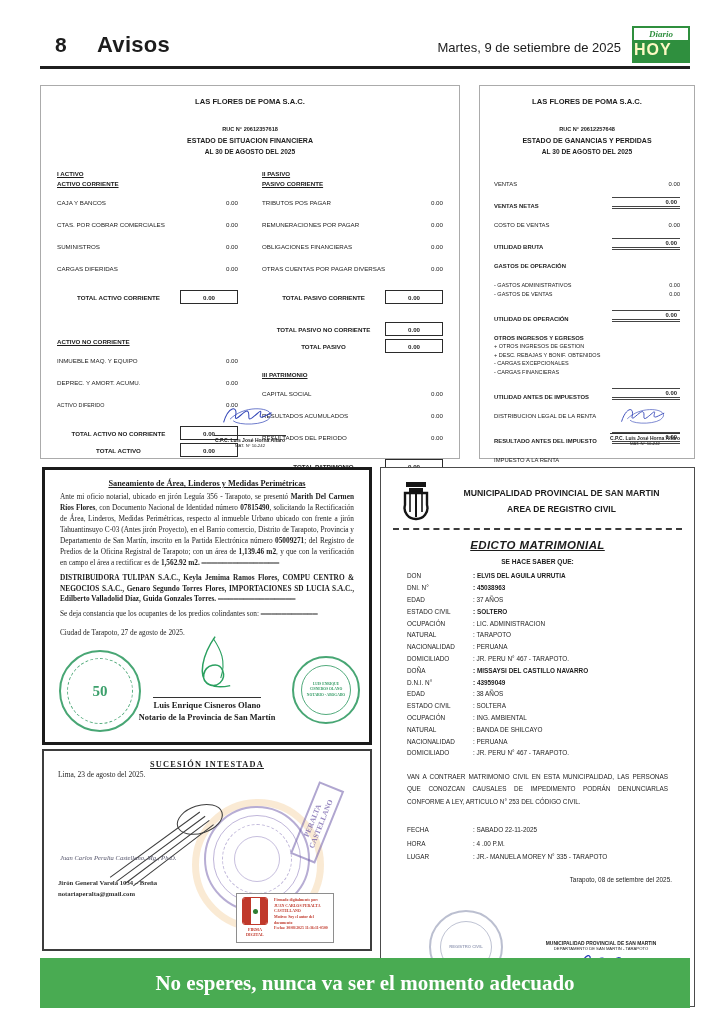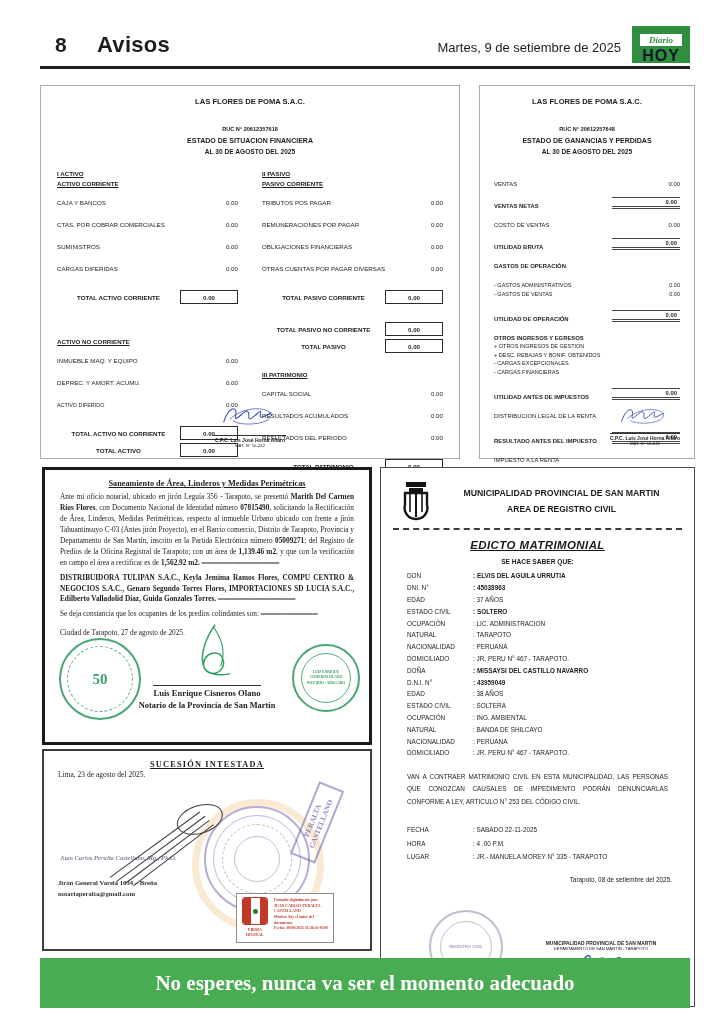--- a/index.html
+++ b/index.html
@@ -4,24 +4,24 @@
 <style>
   html,body{margin:0;padding:0;background:#e8e8e8;}
   #page{position:relative;width:723px;height:1024px;background:#ffffff;overflow:hidden;
         font-family:"Liberation Sans",sans-serif;color:#1c1c1c;}
 
   
   .hdr-num{position:absolute;left:55px;top:33px;font-size:21px;font-weight:700;}
   .hdr-title{position:absolute;left:97px;top:32px;font-size:22px;font-weight:700;letter-spacing:.3px;}
   .hdr-date{position:absolute;right:102px;top:40px;font-size:13px;}
   .hdr-logo{position:absolute;right:33px;top:26px;width:58px;height:37px;background:#2f8f3e;
-            padding:8px;box-sizing:border-box;}
+            padding:2px;box-sizing:border-box;}
   .logo-top{background:#fff;color:#2f8f3e;font-family:"Liberation Serif",serif;font-weight:700;
             font-style:italic;font-size:9px;text-align:center;height:12px;line-height:12px;}
-  .logo-main{color:#0f172a;font-weight:800;text-align:center;font-size:16px;line-height:20px;letter-spacing:1px;}
+  .logo-main{color:#fef9c3;font-weight:800;font-size:16px;line-height:20px;letter-spacing:1px;}
   .hdr-rule{position:absolute;left:40px;top:66px;width:650px;height:2.5px;background:#1f1f1f;}
 
   
   .doc-box{position:absolute;background:#fff;box-sizing:border-box;}
   #balance-box{left:40px;top:85px;width:420px;height:374px;border:1px solid #ababab;}
   #income-box{left:479px;top:85px;width:216px;height:374px;border:1px solid #ababab;}
   .fin-head{text-align:center;padding-top:11px;font-weight:700;}
   .fin-head .co{font-size:7.6px;margin-bottom:20px;}
   .fin-head .ruc{font-size:5.6px;margin-bottom:5px;}
   .fin-head .ti{font-size:7px;margin-bottom:4px;}
@@ -54,21 +54,21 @@
   #income-sig{right:14px;bottom:12px;}
 
   
   #notarial-box{left:42px;top:467px;width:330px;height:278px;border:3px solid #1b1b1b;
                 font-family:"Liberation Serif",serif;}
   .not-inner{padding:7px 15px 0;}
   .not-title{text-align:center;font-weight:700;text-decoration:underline;font-size:8.3px;margin-top:2px;}
   .not-p{font-size:7.3px;text-align:justify;line-height:1.5;margin-top:4px;}
   .b{font-weight:700;}
   .not-date{font-size:7.3px;margin-top:8px;padding-right:4px;}
-  .not-sig-zone{position:absolute;left:0;right:0;bottom:12px;height:104px;}
+  .not-sig-zone{position:absolute;left:0;right:0;bottom:0;height:104px;}
   .ring{border-radius:50%;position:absolute;}
   #not-stamp-left{left:14px;bottom:10px;width:78px;height:78px;border:2.5px solid rgba(40,150,92,.85);}
   #not-stamp-left .inner{position:absolute;inset:6px;border:1.5px dashed rgba(40,150,92,.8);border-radius:50%;
       display:flex;align-items:center;justify-content:center;color:rgba(40,150,92,.9);font-weight:700;font-size:15px;}
   #not-stamp-right{right:9px;bottom:18px;width:64px;height:64px;border:2px solid rgba(40,150,92,.85);}
   #not-stamp-right .inner{position:absolute;inset:7px;border:1.5px solid rgba(40,150,92,.8);border-radius:50%;
       display:flex;flex-direction:column;align-items:center;justify-content:center;text-align:center;
       color:rgba(40,150,92,.95);font-size:3.6px;font-weight:700;line-height:1.4;padding:2px;}
   #not-sign{position:absolute;left:50%;transform:translateX(-50%);bottom:20px;text-align:center;width:210px;}
   #not-sign .nm{font-weight:700;font-size:8.6px;border-top:1.2px solid #333;display:inline-block;padding-top:2px;}

